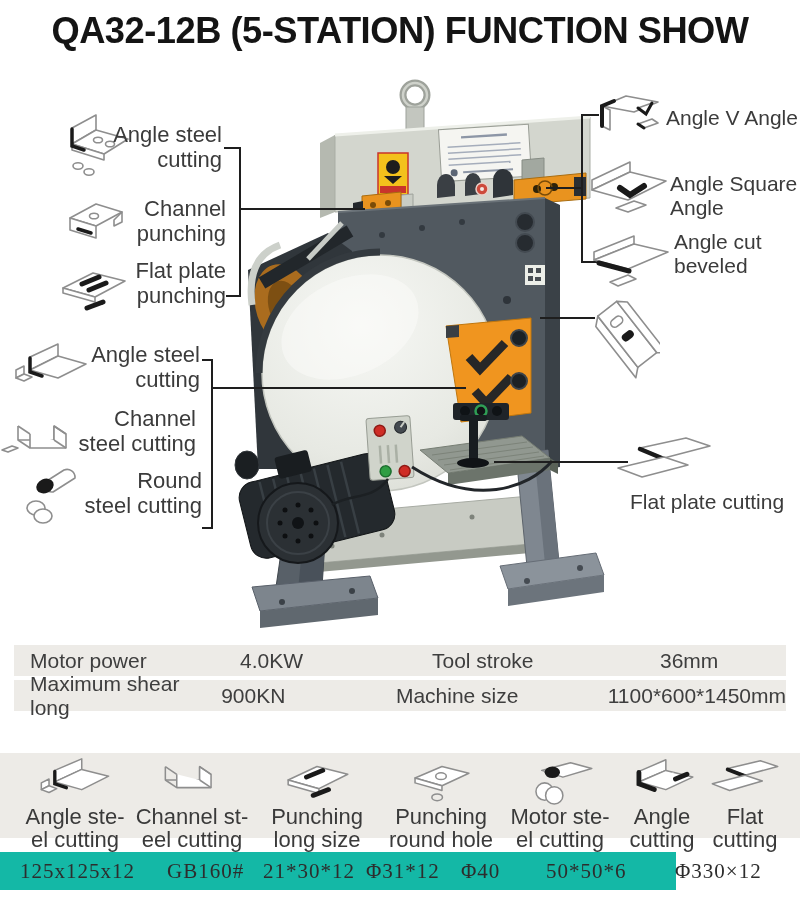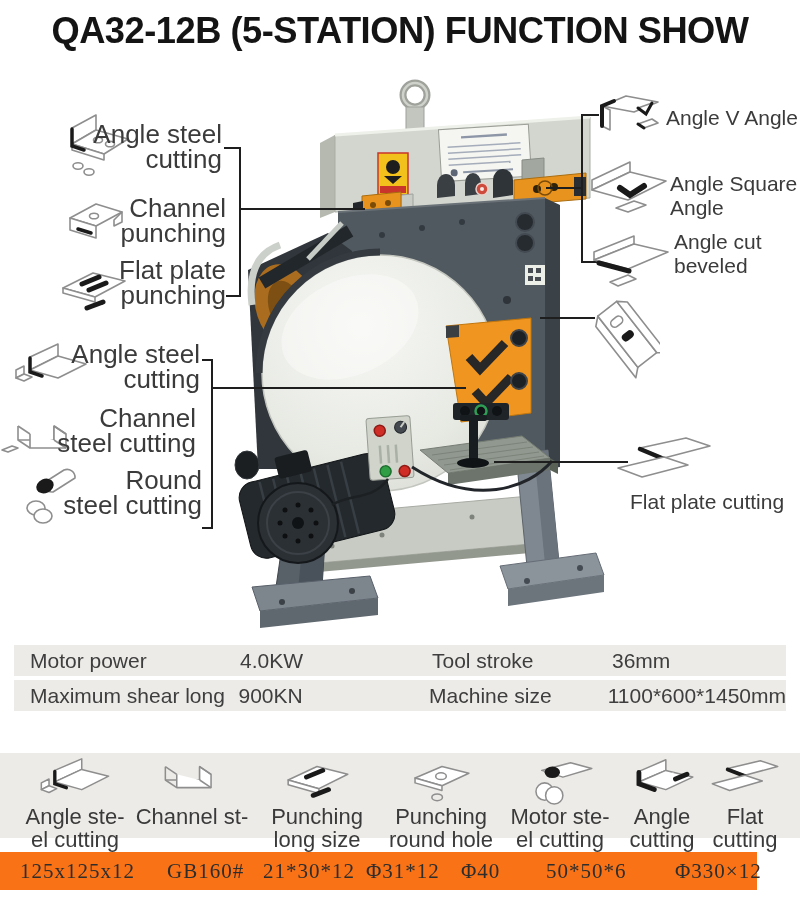--- a/index.html
+++ b/index.html
@@ -2,42 +2,42 @@
 <html><head>
 <meta charset="utf-8">
 <style>
   html,body{margin:0;padding:0;background:#fff;}
   .page{position:relative;width:800px;height:898px;background:#ffffff;overflow:hidden;
         font-family:"Liberation Sans",sans-serif;}
   .abs{position:absolute;}
   .title{position:absolute;left:0;top:10px;width:100%;text-align:center;
          font-size:37px;font-weight:800;letter-spacing:-0.5px;color:#141414;
          transform:scaleX(0.98);}
-  .lbl{position:absolute;color:#3b3b3b;font-size:26px;line-height:25px;}
+  .lbl{position:absolute;color:#3b3b3b;font-size:22px;line-height:25px;}
   .lbl.r{text-align:right;}
   .lbl.sm{font-size:21px;line-height:24px;}
   .lbl div{white-space:nowrap;}
   
   .s{fill:#fff;stroke:#8e8e8e;stroke-width:1.6;stroke-linejoin:round;}
   .s2{fill:none;stroke:#8e8e8e;stroke-width:1.6;stroke-linejoin:round;}
   .k{stroke:#1a1a1a;fill:none;stroke-linecap:round;}
   .kf{fill:#1a1a1a;stroke:none;}
   
   #specs{position:absolute;top:645px;left:14px;right:14px;}
   .srow{display:flex;align-items:center;height:31px;margin-bottom:4px;background:#edebe7;
         font-size:21px;color:#3e3e3e;padding-left:16px;}
-  .sc1{width:210px;}.sc2{width:192px;}.sc3{width:180px;}.sc4{flex:1;}
+  .sc1{width:210px;}.sc2{width:192px;}.sc3{width:180px;}.sc4{flex:1;margin-left:48px;}
   
   #fnband{position:absolute;left:0;top:753px;width:800px;height:85px;background:#edebe7;}
   .fncol{position:absolute;top:0;text-align:center;}
   .fnic{height:50px;}
   .fnic svg{display:block;margin:2px auto 0 auto;}
   .fnlab{font-size:22px;line-height:23px;color:#3a3a3a;white-space:nowrap;}
   
-  #dimband{position:absolute;left:0;top:852px;width:757px;height:38px;background:#f97316;}
+  #dimband{position:absolute;left:0;top:852px;width:676px;height:38px;background:#14b8a6;}
   .dim{position:absolute;top:0;line-height:38px;font-family:"Liberation Serif",serif;
        font-size:21px;color:#2d2d2d;letter-spacing:1px;white-space:nowrap;}
 </style>
 </head>
 <body>
 
 <div class="page">
 
   <div class="title">QA32-12B (5-STATION) FUNCTION SHOW</div>
 
@@ -393,20 +393,21 @@
           <svg width="80" height="50" viewBox="0 0 84 52">
         <path class="s2" d="M14,12 v14 h36 v-14"></path>
         <path class="s" d="M26,20 v14 h36 v-14 l-12,-8 v14"></path>
         <line class="s2" x1="14" y1="12" x2="26" y2="20"></line>
         <line class="s2" x1="14" y1="26" x2="26" y2="34"></line>
         <line class="s2" x1="50" y1="26" x2="62" y2="34"></line>
         <line class="s2" x1="50" y1="12" x2="62" y2="20"></line>
       </svg>
         </div>
       <div class="fnlab">Channel st-</div>
+      <div class="fnlab">eel cutting</div>
     </div>
 
     <div class="fncol" style="left:252px;width:130px">
       <div class="fnic">
           <svg width="74" height="50" viewBox="0 0 76 52">
         <polygon class="s" points="8,26 38,12 70,20 40,35"></polygon>
         <polygon class="s" points="8,26 40,35 40,40 8,31"></polygon>
         <path class="k" d="M27,23 L44,16" stroke-width="5"></path>
         <path class="k" d="M34,42 L50,36" stroke-width="5"></path>
       </svg>

